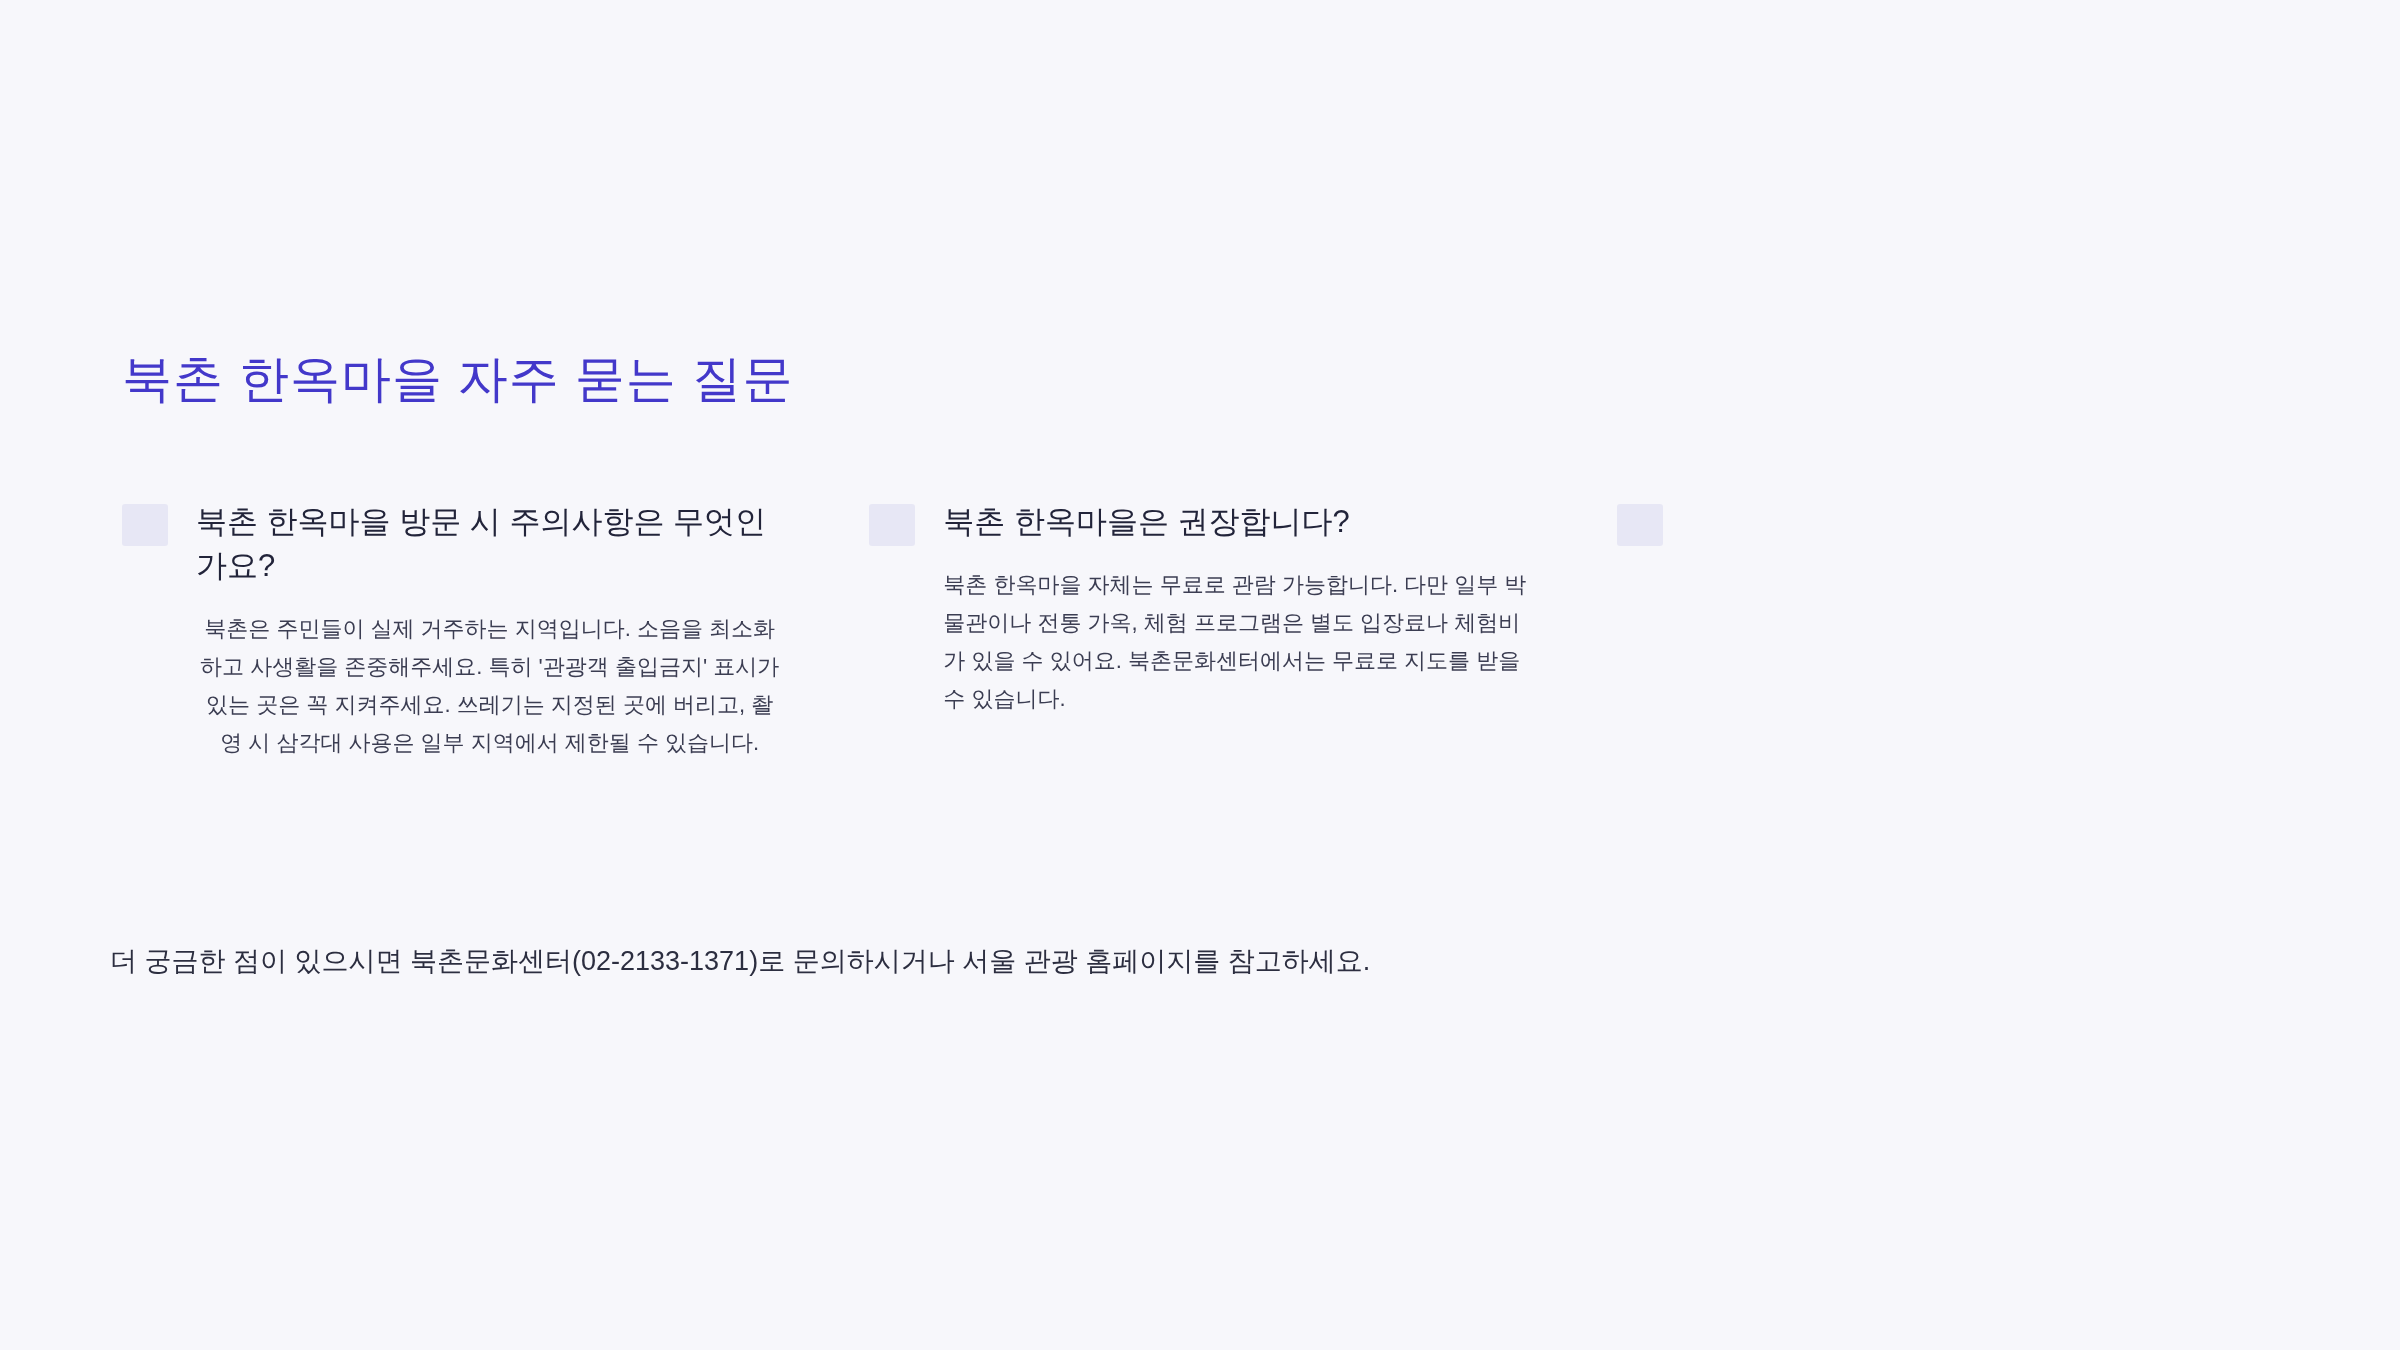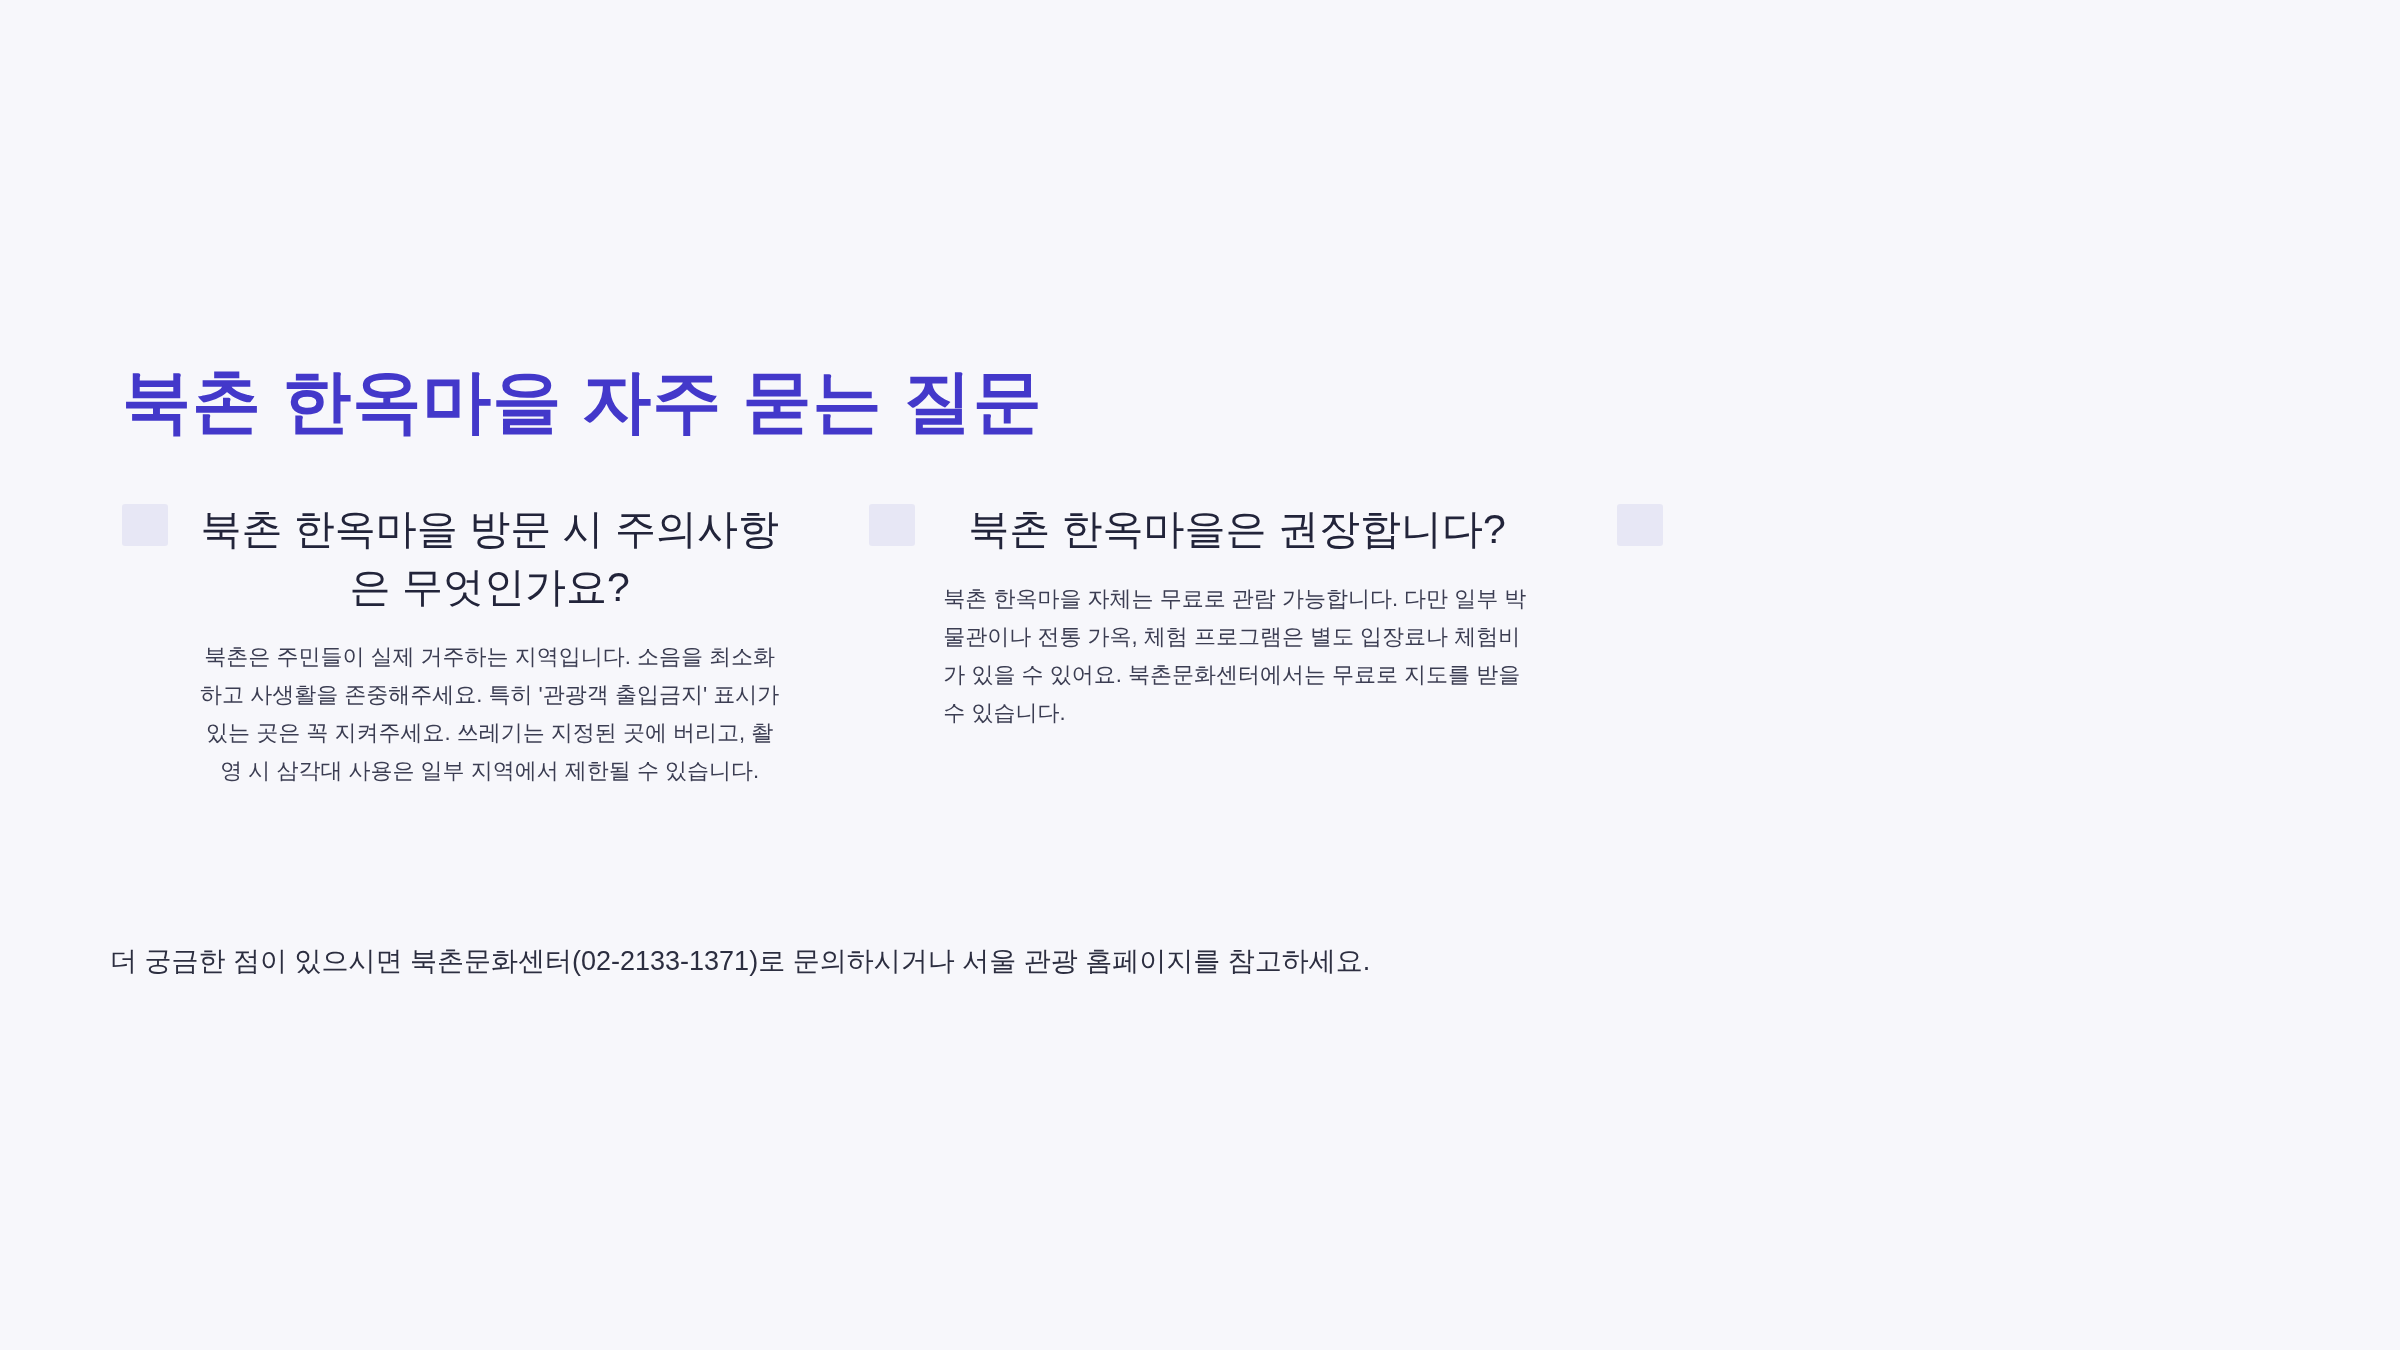--- a/index.html
+++ b/index.html
@@ -18,23 +18,23 @@
     position: relative;
     width: 2400px;
     height: 1350px;
     box-sizing: border-box;
     padding: 0 122px;
   }
   .page-title {
     position: absolute;
     left: 122px;
     top: 318px;
-    font-size: 69px;
+    font-size: 50px;
     line-height: 1.1;
-    font-weight: 700;
+    font-weight: 400;
     letter-spacing: 1px;
     color: #4338ca;
     white-space: nowrap;
   }
   .faq-grid {
     position: absolute;
     left: 122px;
     top: 500px;
     width: 2156px;
     display: flex;
@@ -54,26 +54,25 @@
     background: #e7e7f5;
     border-radius: 3px;
     margin-top: 4px;
     margin-right: 28px;
   }
   .faq-body {
     flex: 1 1 auto;
     min-width: 0;
   }
   .faq-q {
-    font-size: 41px;
+    font-size: 31px;
     line-height: 1.42;
     font-weight: 400;
     color: #22243a;
     margin: 0;
-    text-align: center;
   }
   .faq-a {
     margin: 22px 0 0 0;
     font-size: 22px;
     line-height: 1.72;
     color: #3b3d52;
     padding-left: 0;
   }
   
   .faq-col-0 .faq-a {

